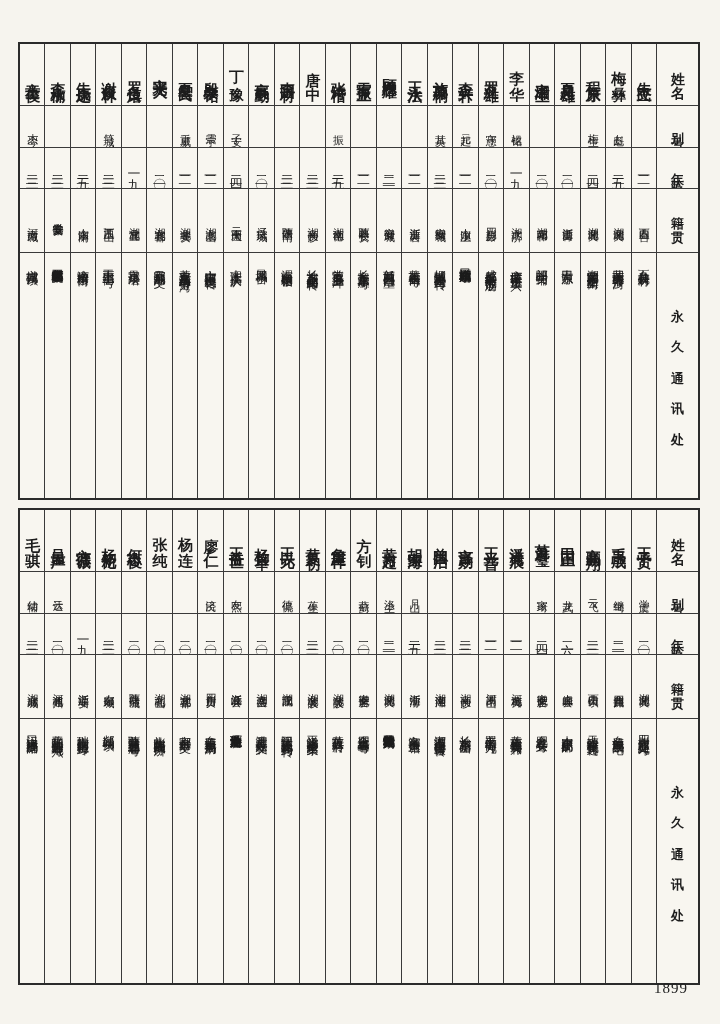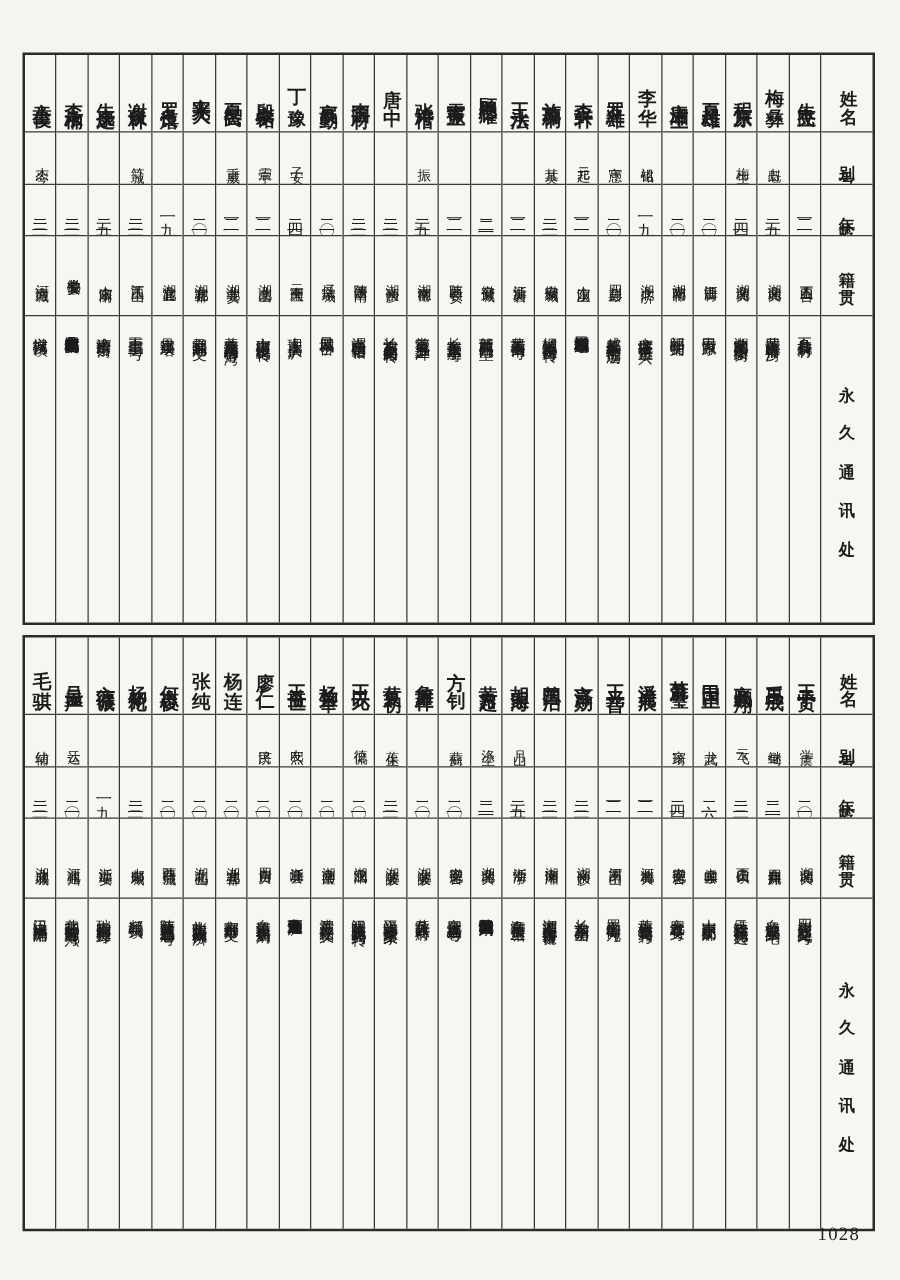--- a/index.html
+++ b/index.html
@@ -956,14 +956,14 @@
           <span class="vtext">二三</span>
         </div>
         <div class="cell c-native">
           <span class="vtext" style="letter-spacing: 1px;">湖北麻城</span>
         </div>
         <div class="cell c-addr">
           <span class="vtext" style="letter-spacing: 1px;">汉口宋埠潘塘邮局</span>
         </div>
       </div>
     </div>
-  <div class="page-number">1028</div>
+  <div class="page-number">1899</div>
 </div>
 
 </body></html>

